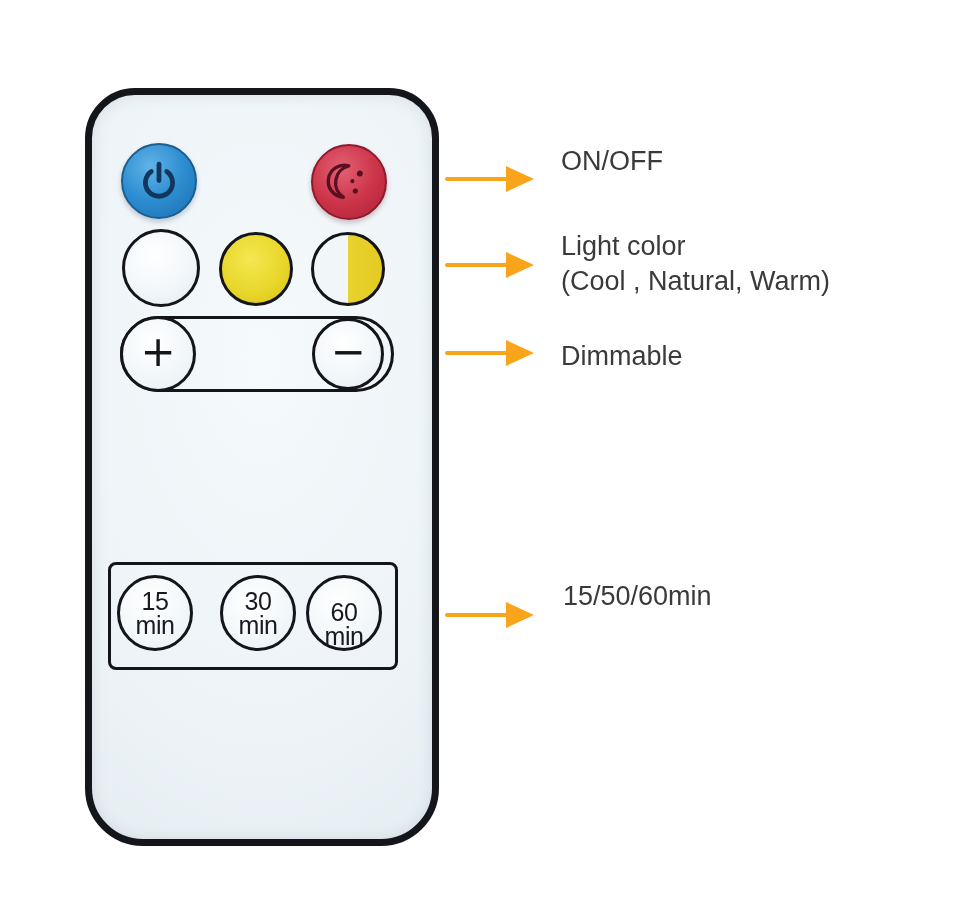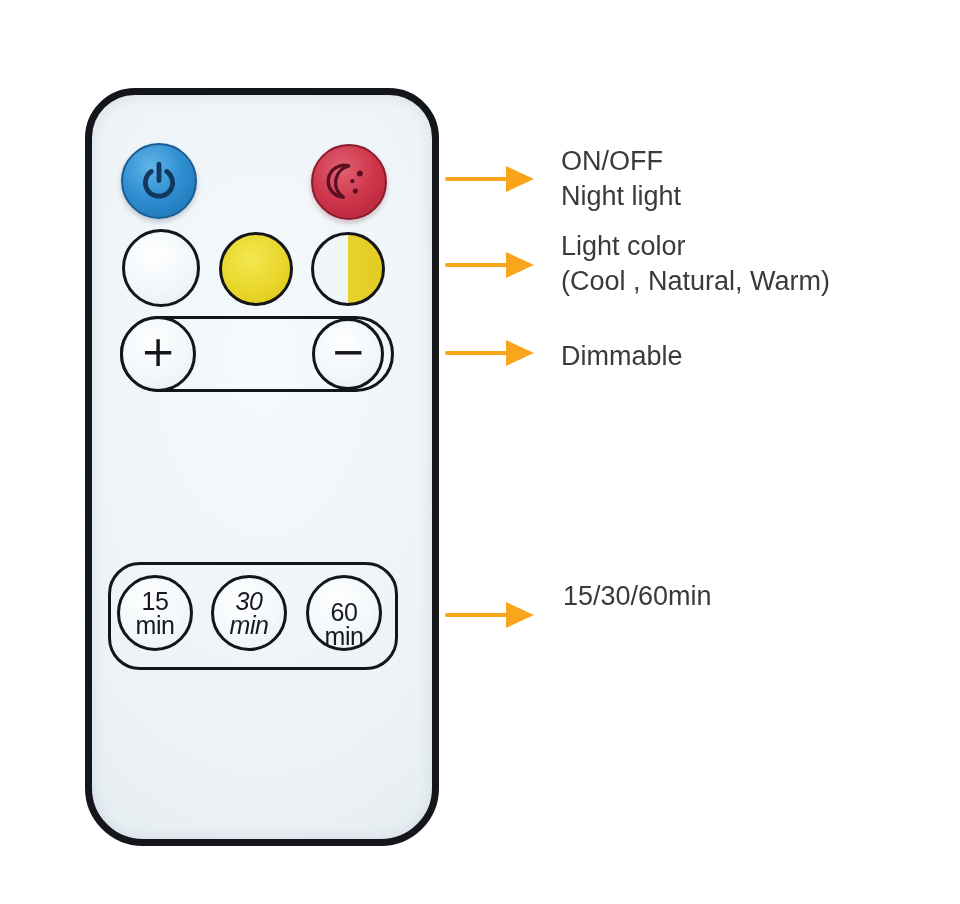--- a/index.html
+++ b/index.html
@@ -80,38 +80,38 @@
     font-size: 42px;
     color: #14151b;
     line-height: 1;
     padding-bottom: 4px;
   }
   .timer-group {
     position: absolute;
     left: 16px; top: 467px;
     width: 290px; height: 108px;
     border: 3px solid #14151b;
-    border-radius: 32px;
+    border-radius: 8px;
     box-sizing: border-box;
   }
   .timer-btn {
     position: absolute;
     top: 13px;
     width: 76px; height: 76px;
     border-radius: 50%;
     border: 3px solid #14151b;
     background: radial-gradient(circle at 42% 34%, #ffffff 0%, #f3f8fa 55%, #e6edf2 100%);
     box-sizing: border-box;
     display: flex;
     flex-direction: column;
     align-items: center;
     justify-content: center;
   }
   .timer-btn.t1 { left: 9px; }
-  .timer-btn.t2 { left: 103px; font-style: italic; }
+  .timer-btn.t2 { left: 112px; }
   .timer-btn.t3 { left: 198px; justify-content: flex-end; }
   .timer-btn span {
     display: block;
     font-size: 25px;
     line-height: 24px;
     color: #191923;
     letter-spacing: -0.5px;
   }
 
   
@@ -217,26 +217,25 @@
     <div class="arrow-line"></div>
     <div class="arrow-head"></div>
   </div>
   <div class="a4">
     <div class="arrow-line"></div>
     <div class="arrow-head"></div>
   </div>
 
   <div class="ann-text t1">
     <div>ON/OFF</div>
-    <div>Night light</div>
   </div>
   <div class="ann-text t2">
     <div>Light color</div>
     <div>(Cool , Natural, Warm)</div>
   </div>
   <div class="ann-text t3">
     <div>Dimmable</div>
   </div>
   <div class="ann-text t4">
-    <div>15/30/60min</div>
+    <div>15/50/60min</div>
   </div>
 
 </div>
 
 </body></html>

